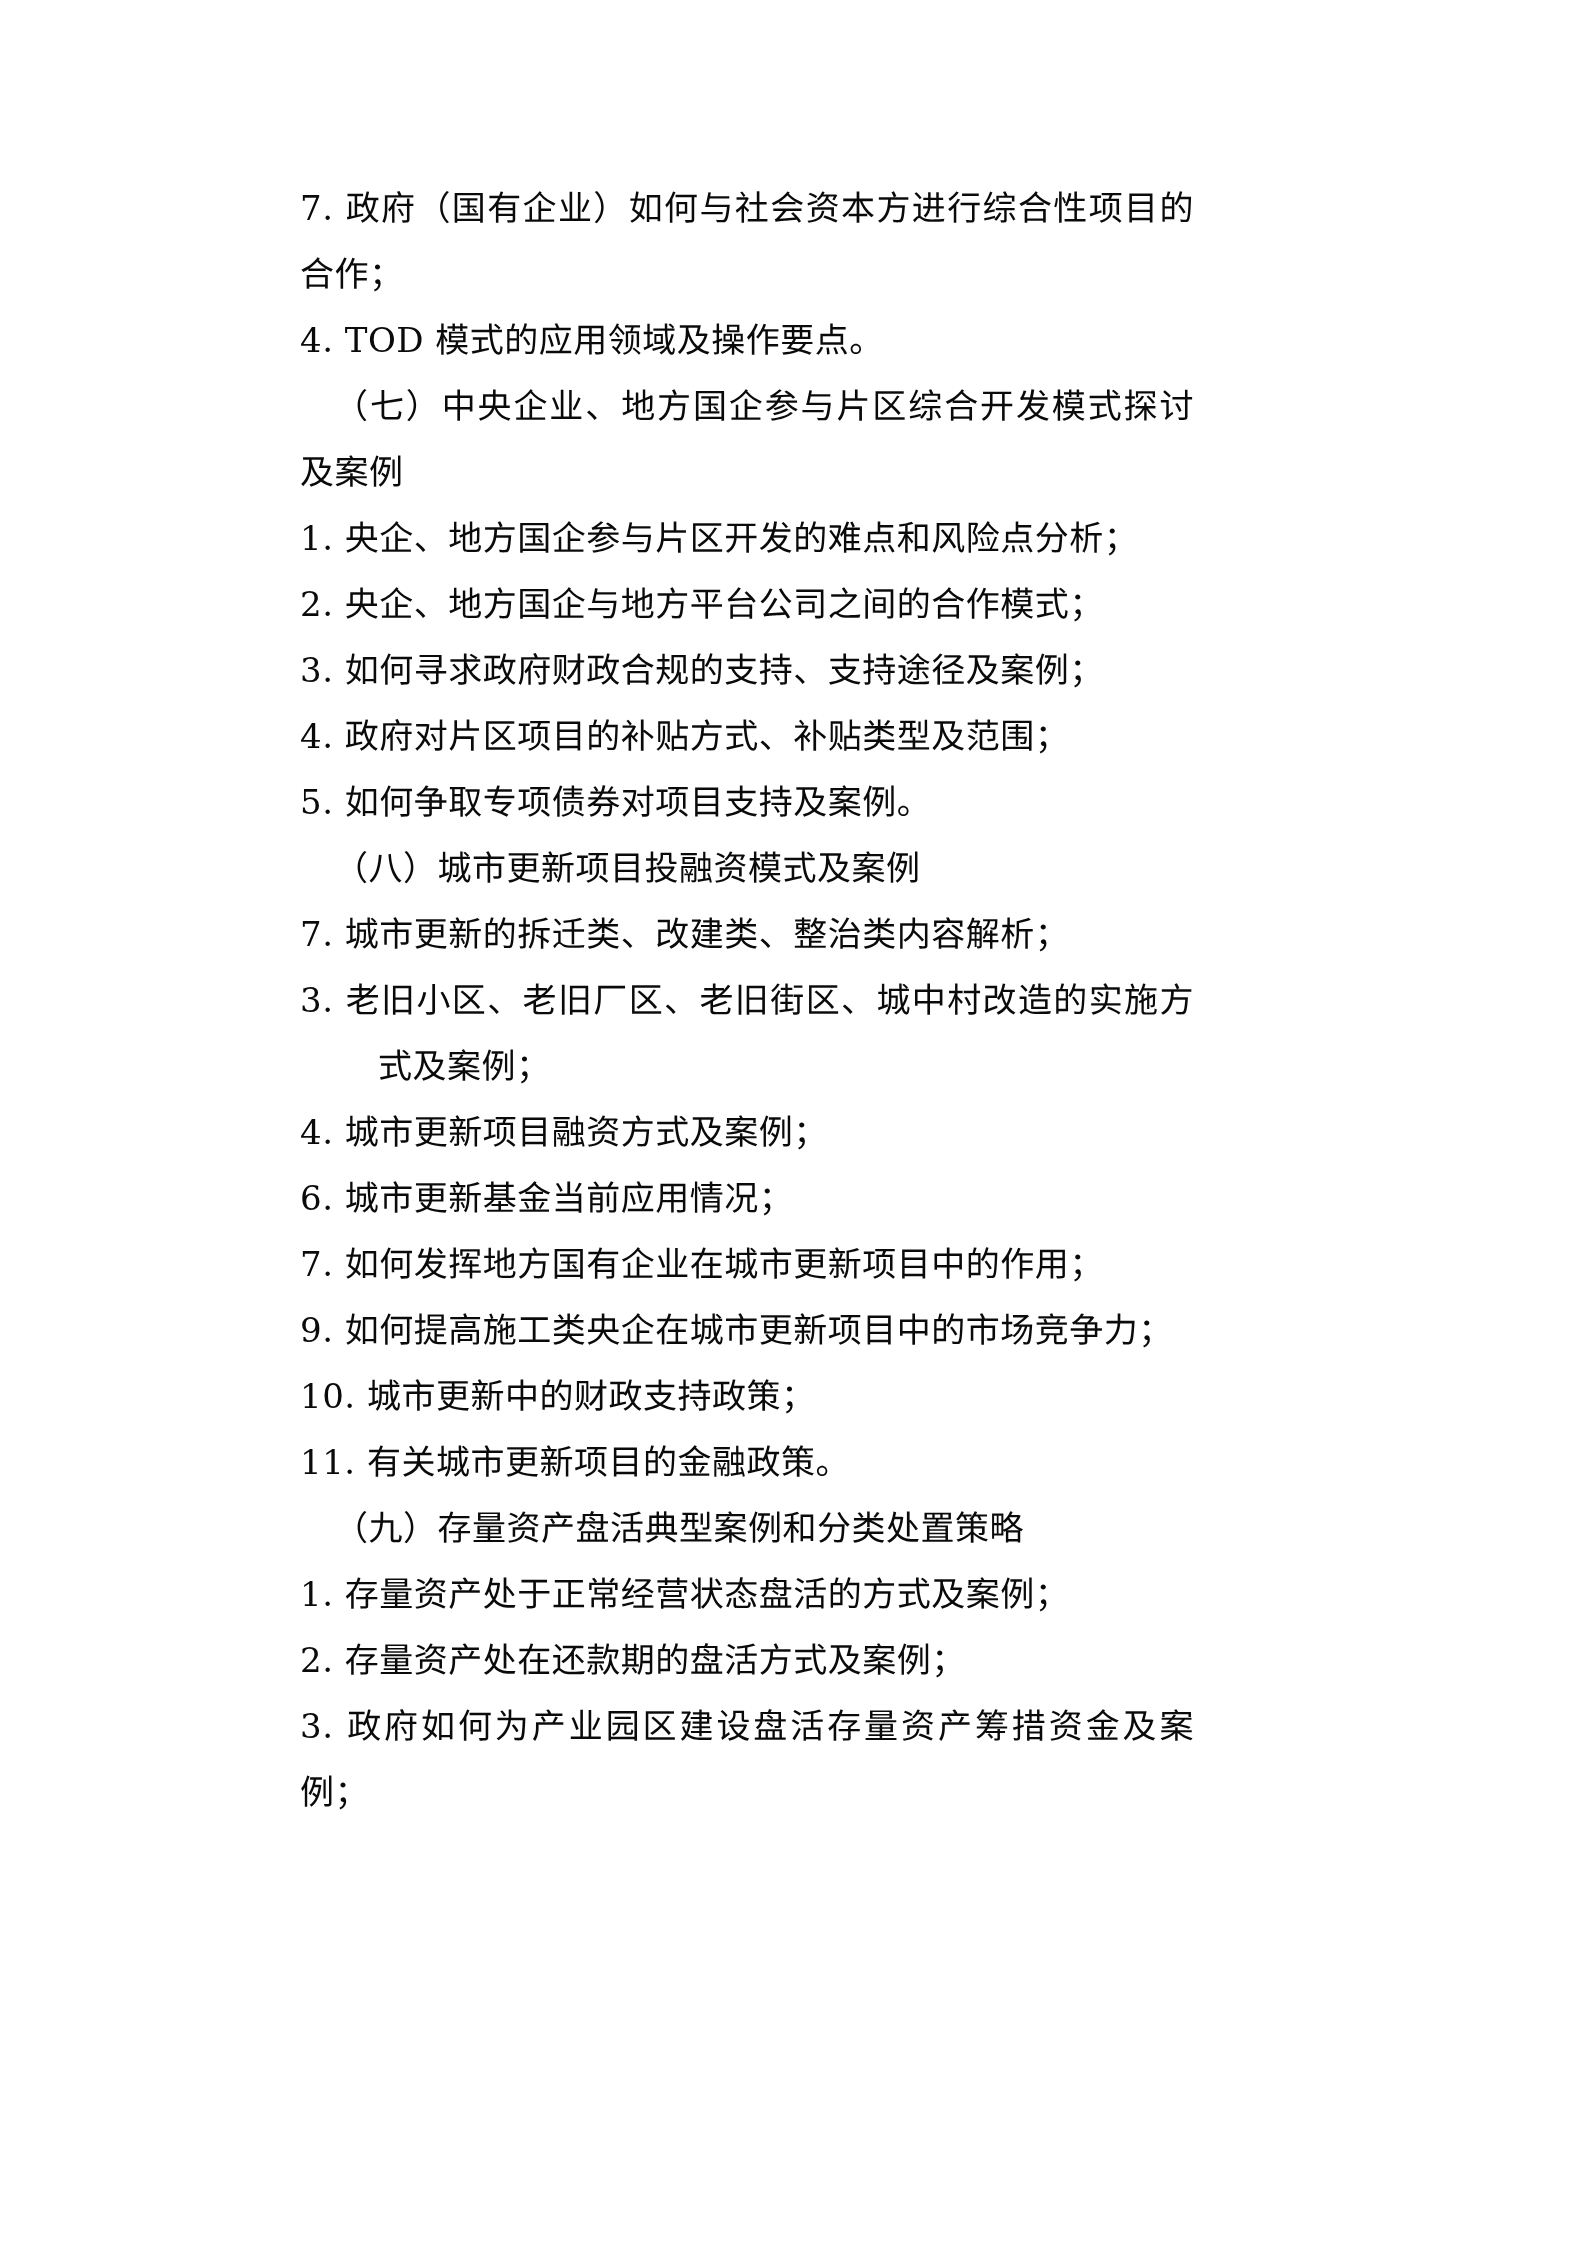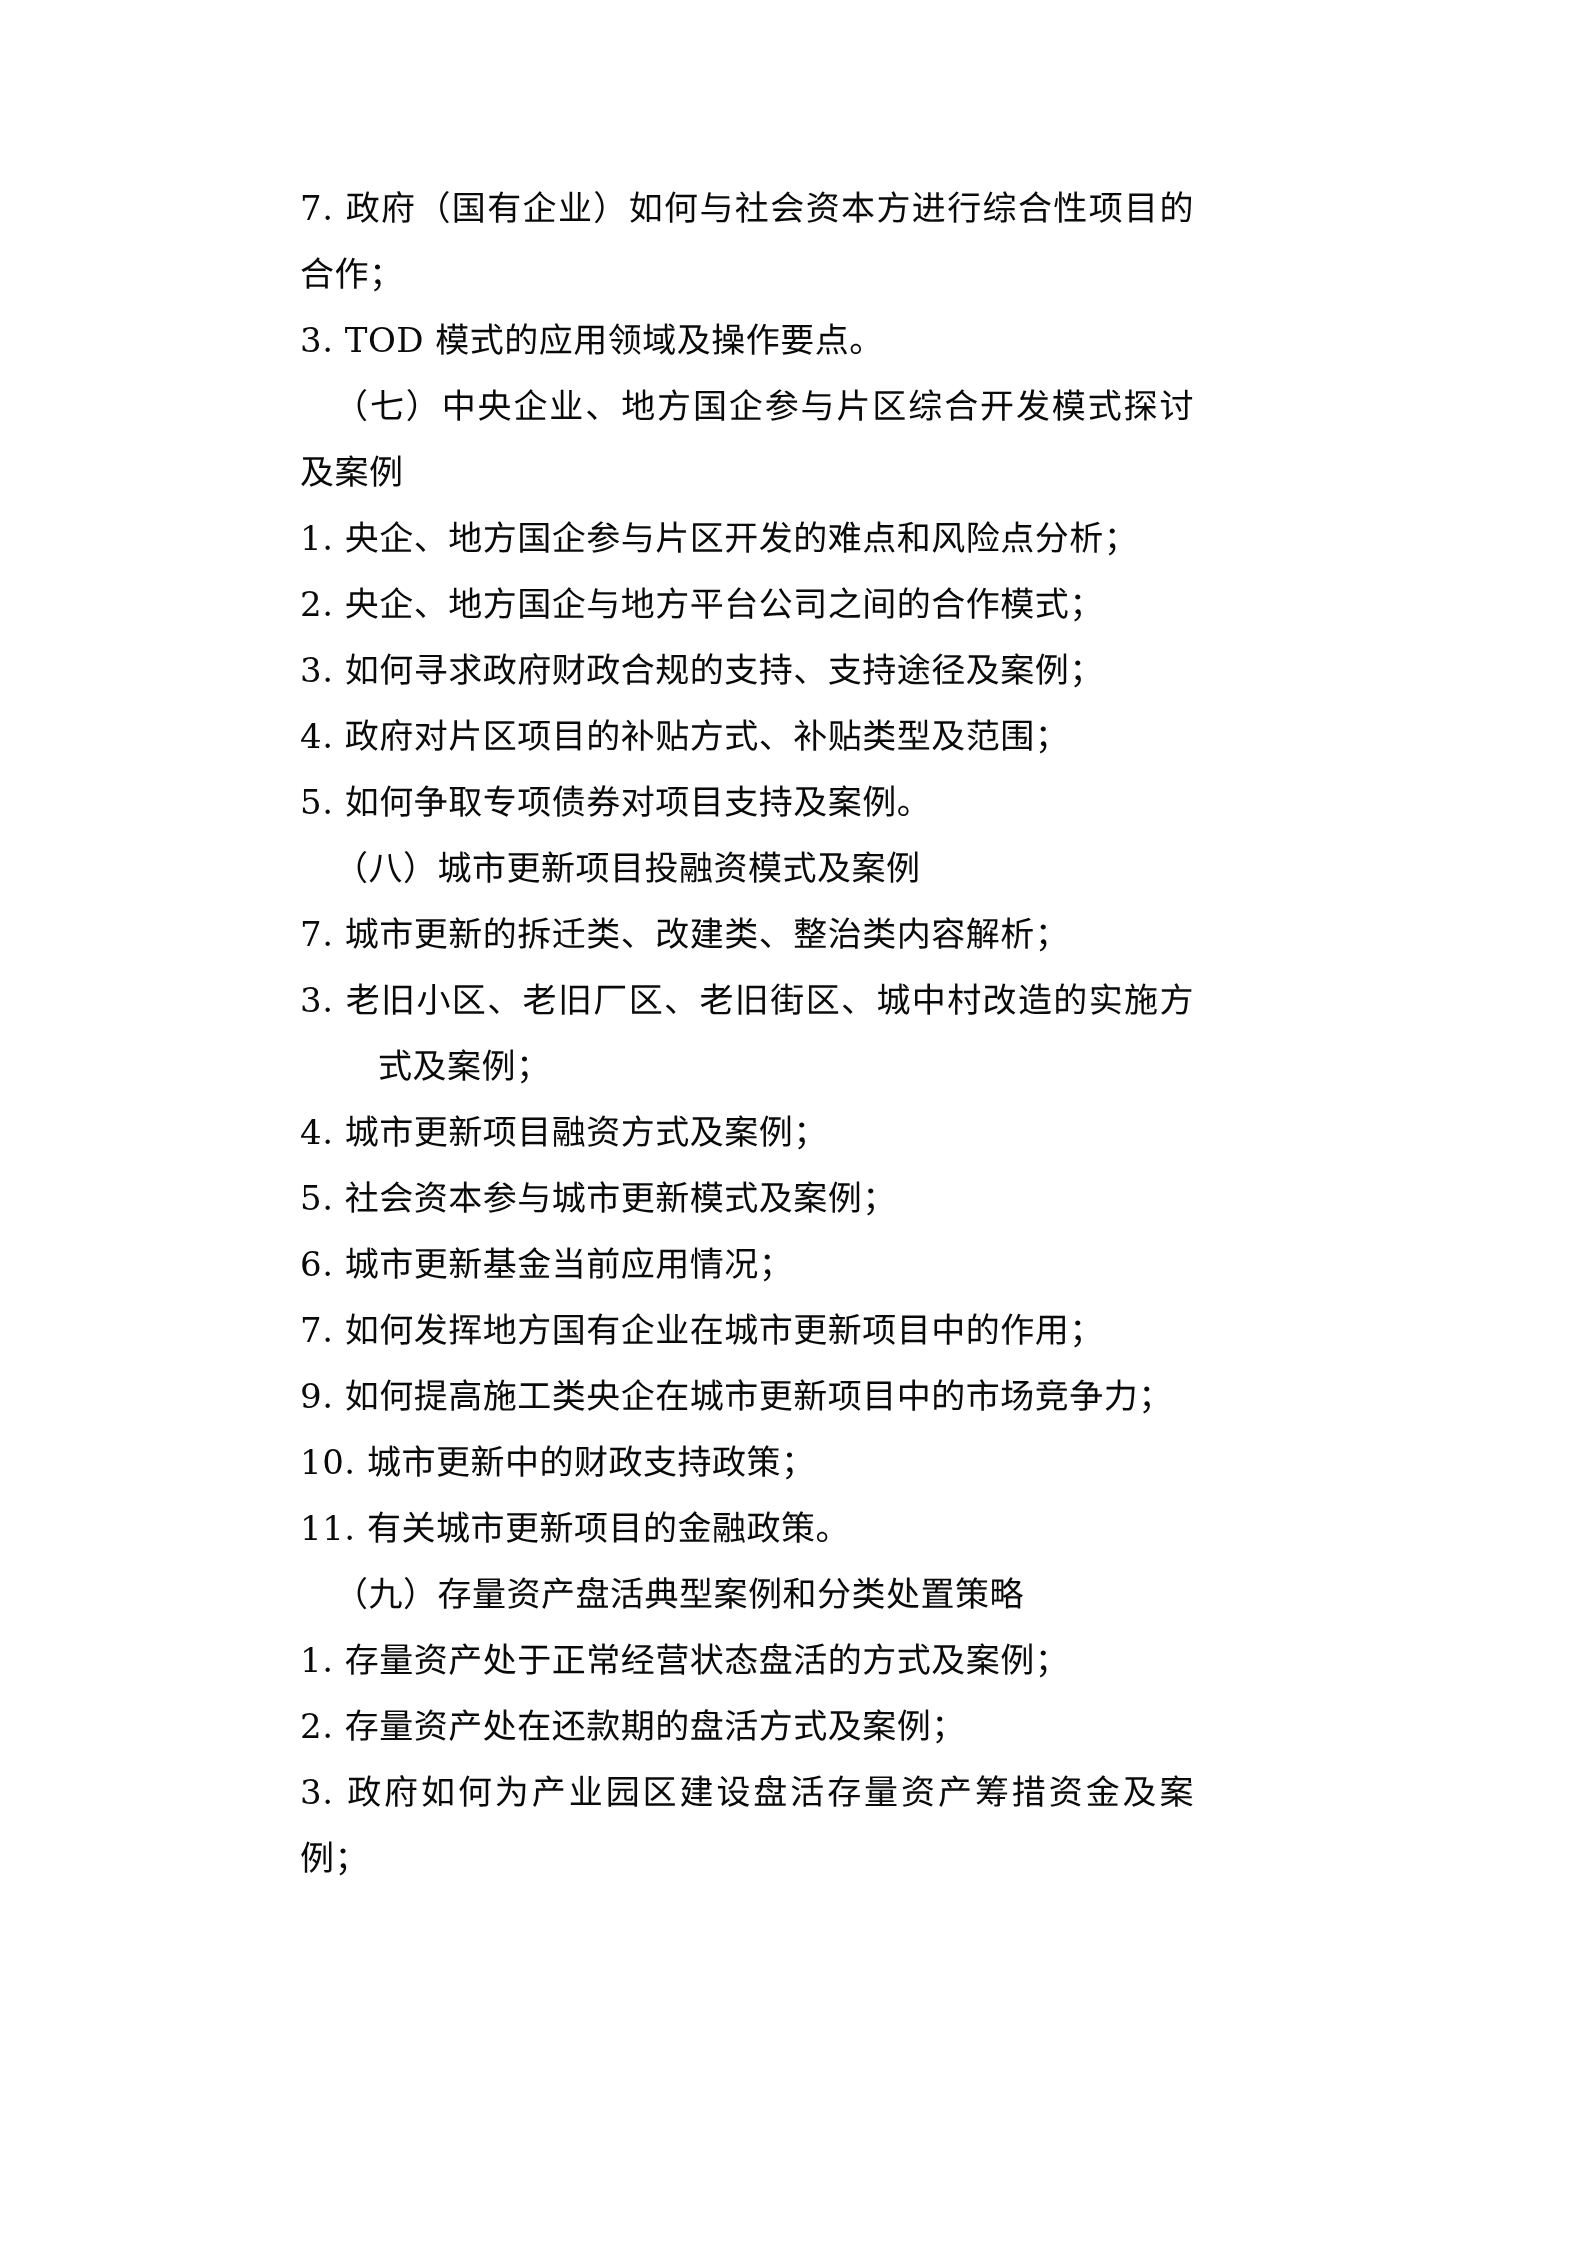--- a/index.html
+++ b/index.html
@@ -47,32 +47,31 @@
     text-indent: -78px;
     padding-left: 78px;
   }
 </style>
 </head>
 <body>
 
 <div class="page">
   <div class="doc-body" id="doc-body">
       <p class="para item">7. 政府（国有企业）如何与社会资本方进行综合性项目的合作；</p>
-      <p class="para item">3. TOD 模式的应用领域及操作要点。</p>
+      <p class="para item">4. TOD 模式的应用领域及操作要点。</p>
       <p class="para heading">（七）中央企业、地方国企参与片区综合开发模式探讨及案例</p>
       <p class="para item">1. 央企、地方国企参与片区开发的难点和风险点分析；</p>
       <p class="para item">2. 央企、地方国企与地方平台公司之间的合作模式；</p>
       <p class="para item">3. 如何寻求政府财政合规的支持、支持途径及案例；</p>
       <p class="para item">4. 政府对片区项目的补贴方式、补贴类型及范围；</p>
       <p class="para item">5. 如何争取专项债券对项目支持及案例。</p>
       <p class="para heading">（八）城市更新项目投融资模式及案例</p>
       <p class="para item">7. 城市更新的拆迁类、改建类、整治类内容解析；</p>
       <p class="para item item-wrap">3. 老旧小区、老旧厂区、老旧街区、城中村改造的实施方式及案例；</p>
       <p class="para item">4. 城市更新项目融资方式及案例；</p>
-      <p class="para item">5. 社会资本参与城市更新模式及案例；</p>
       <p class="para item">6. 城市更新基金当前应用情况；</p>
       <p class="para item">7. 如何发挥地方国有企业在城市更新项目中的作用；</p>
       <p class="para item">9. 如何提高施工类央企在城市更新项目中的市场竞争力；</p>
       <p class="para item">10. 城市更新中的财政支持政策；</p>
       <p class="para item">11. 有关城市更新项目的金融政策。</p>
       <p class="para heading">（九）存量资产盘活典型案例和分类处置策略</p>
       <p class="para item">1. 存量资产处于正常经营状态盘活的方式及案例；</p>
       <p class="para item">2. 存量资产处在还款期的盘活方式及案例；</p>
       <p class="para item">3. 政府如何为产业园区建设盘活存量资产筹措资金及案例；</p>
     </div>

